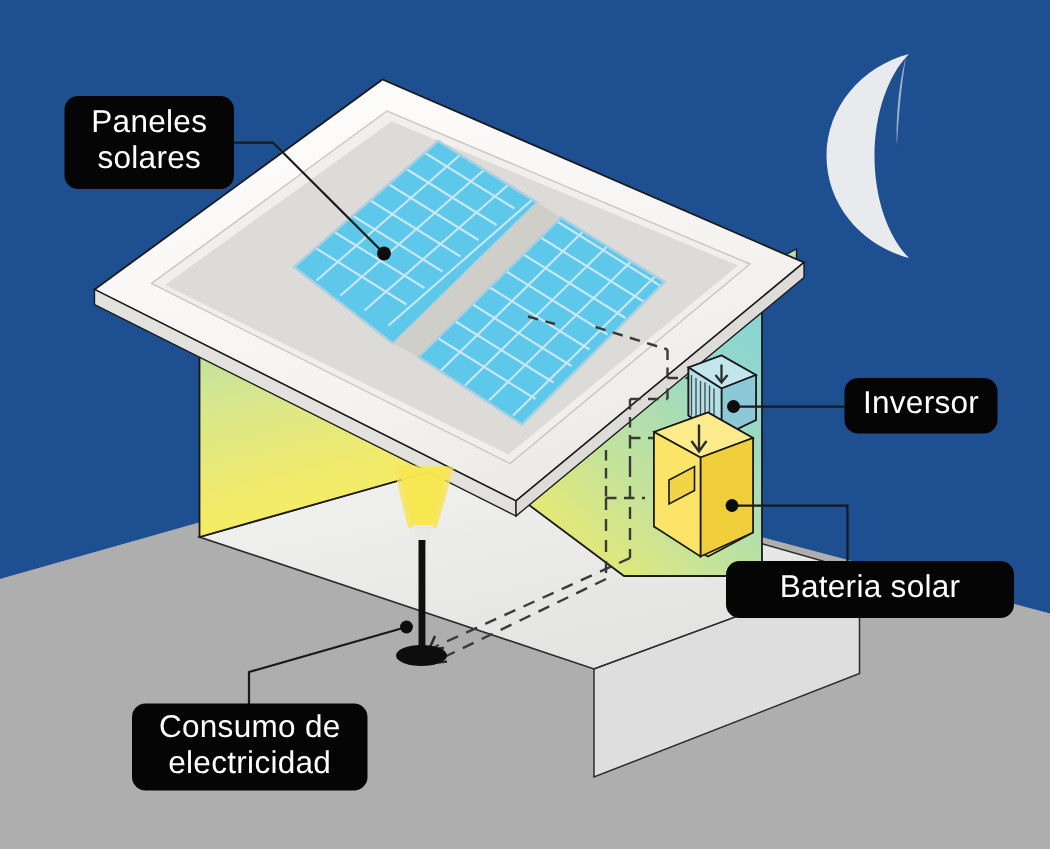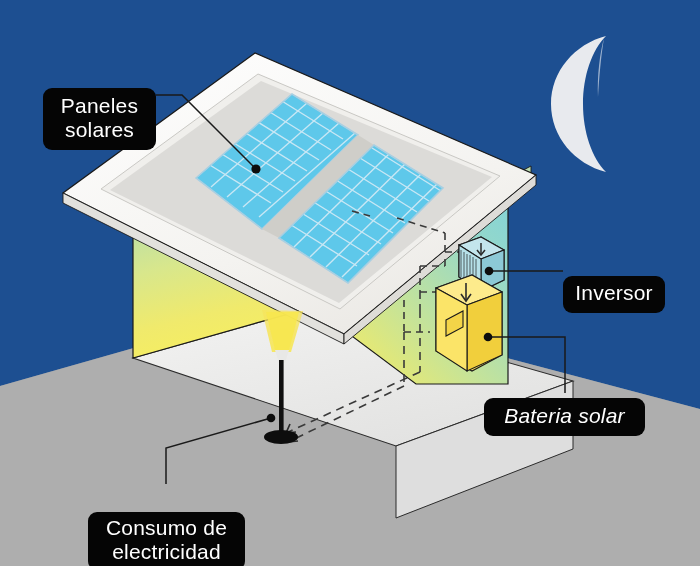--- a/index.html
+++ b/index.html
@@ -34,44 +34,42 @@
     font-family: "Liberation Sans", sans-serif;
     font-weight: 400;
     text-align: center;
     line-height: 1.13;
     letter-spacing: 0.2px;
     white-space: pre-line;
     display: flex;
     align-items: center;
     justify-content: center;
     box-sizing: border-box;
-    margin-top: 24px;
   }
   #callout-paneles {
     left: 43px; top: 64px;
     width: 113px; height: 62px;
     font-size: 21px;
     padding: 2px 8px 4px 8px;
   }
   #callout-inversor {
     left: 563px; top: 252px;
     width: 102px; height: 37px;
     font-size: 21px;
     padding: 0 9px 3px 9px;
     text-align: right;
   }
   #callout-bateria {
     left: 484px; top: 374px;
-    width: 161px; height: 38px;
+    width: 192px; height: 38px;
     font-size: 21px;
     padding: 0 9px 3px 9px;
-    font-style: italic;
   }
   #callout-consumo {
-    left: 88px; top: 488px;
+    left: 88px; top: 469px;
     width: 157px; height: 58px;
     font-size: 21px;
     padding: 2px 8px 4px 8px;
     text-align: center;
   }
 </style>
 </head>
 <body>
 
 <div id="stage">

